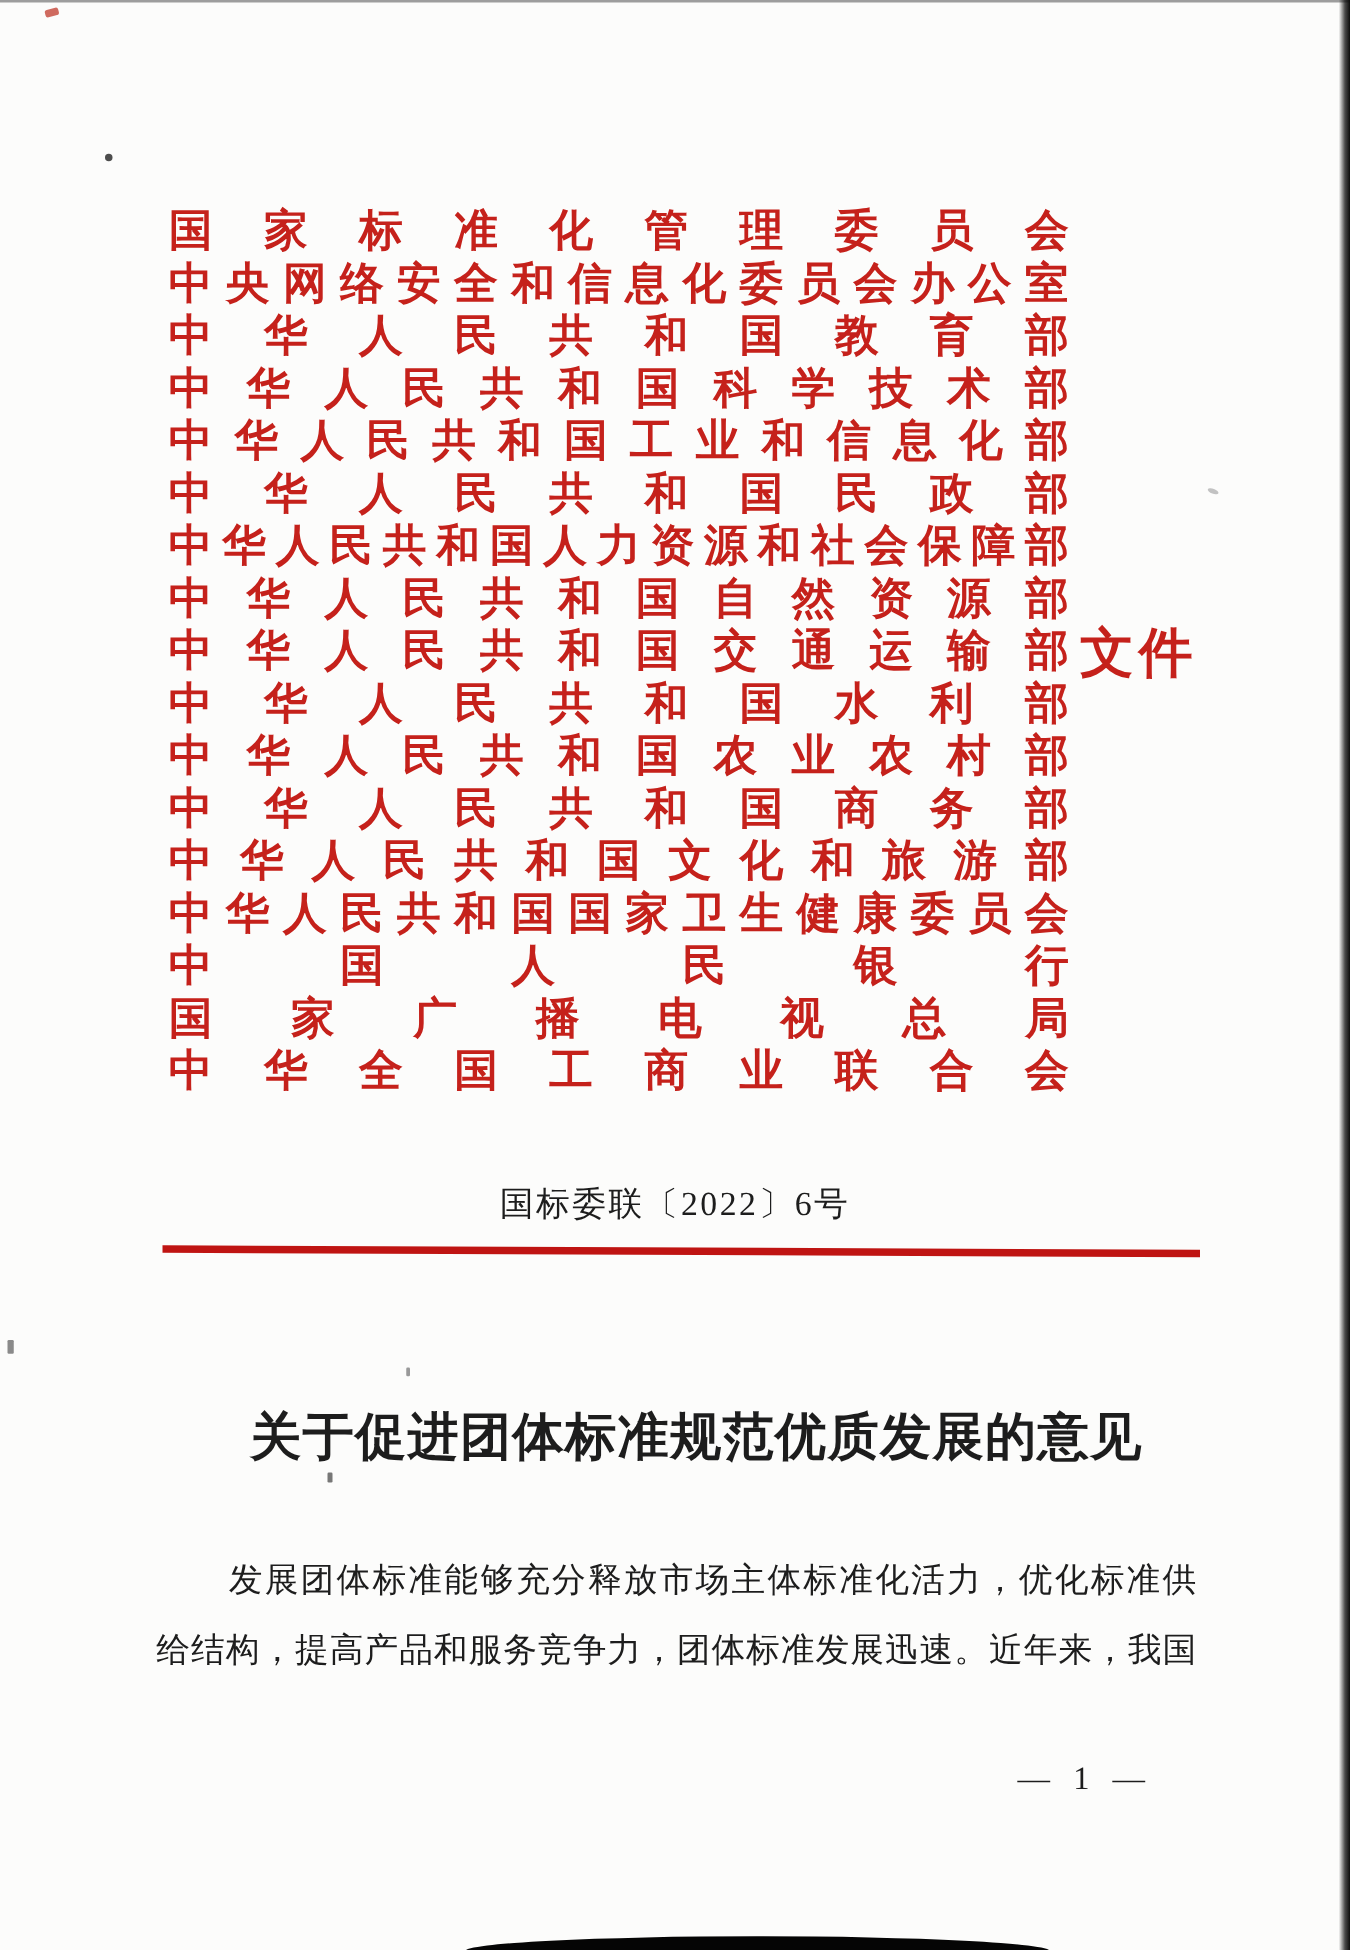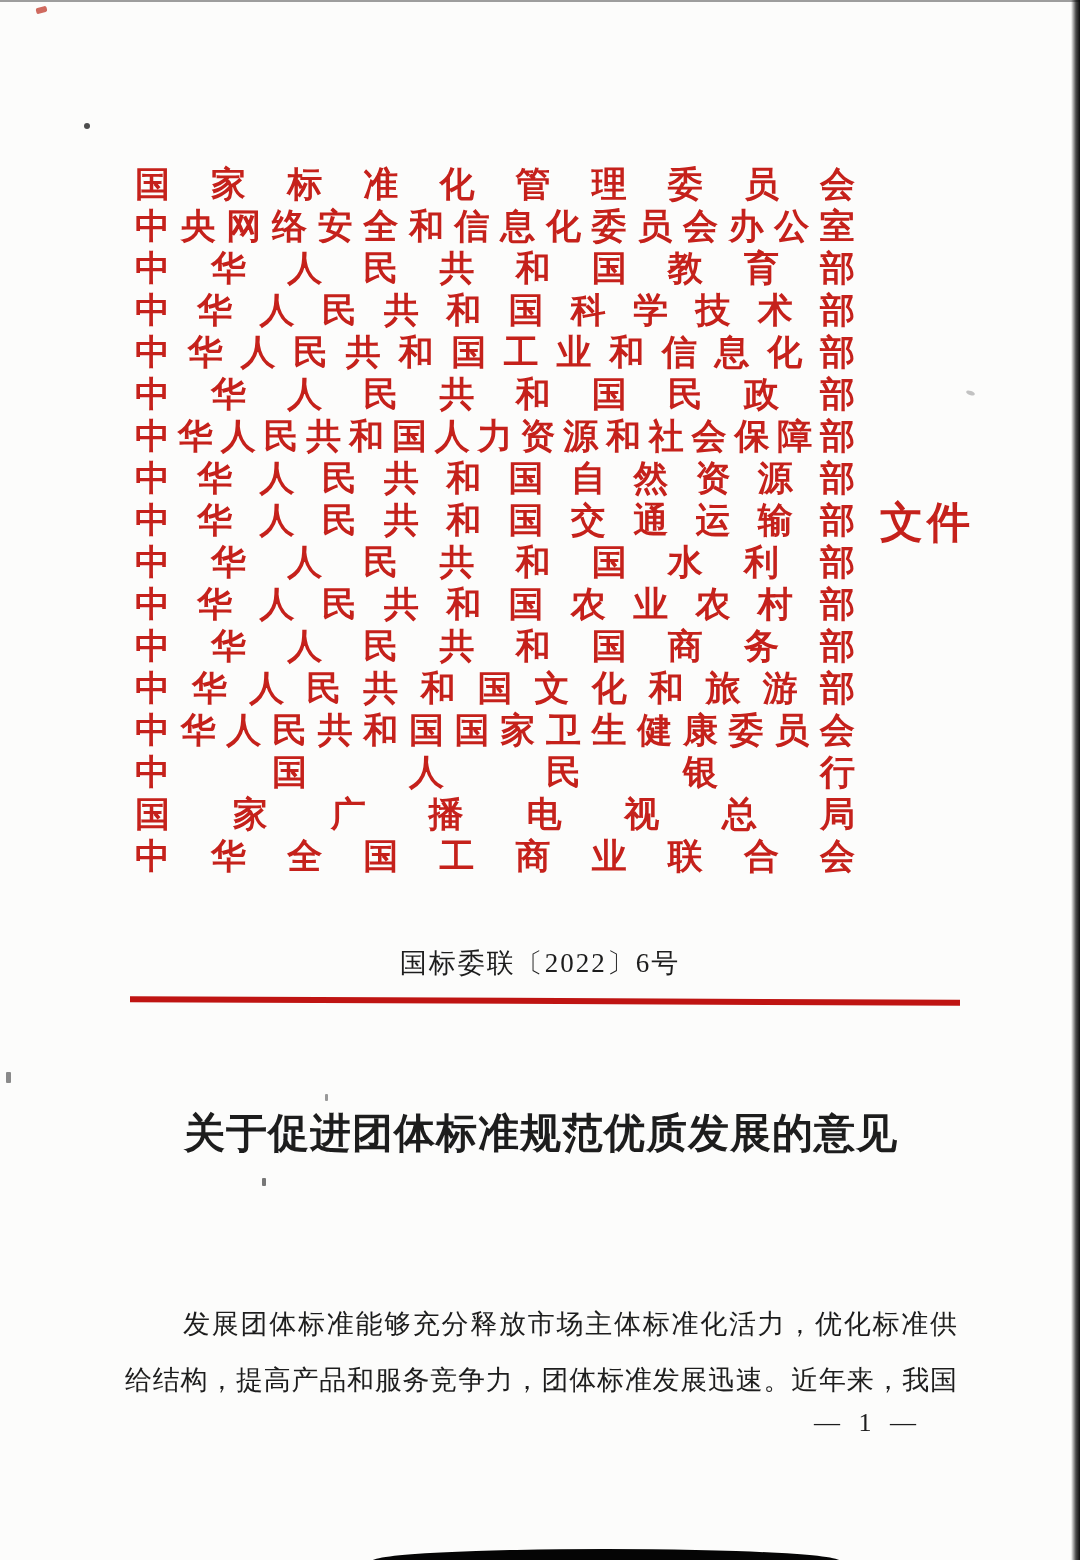--- a/index.html
+++ b/index.html
@@ -27,46 +27,45 @@
     height:42px;line-height:42px;
     font-size:35px;font-weight:bold;
     color:var(--header-red);
     white-space:nowrap;
   }
   .agency-line span{display:block;}
   .wenjian{
     position:absolute;top:494px;left:864px;
     font-size:43px;font-weight:bold;letter-spacing:4px;
     color:var(--header-red);
-    margin-left:16px;
   }
   
   .docnum{
     position:absolute;top:945px;left:0;width:1080px;
     text-align:center;
     font-size:27px;letter-spacing:2px;
     color:var(--text-black);
   }
   
   .redline{
     position:absolute;top:998px;left:130px;
     width:830px;height:6px;
     background:var(--divider-red);
     transform:rotate(0.25deg);
   }
   
   .doc-title{
     position:absolute;top:1106px;left:125px;width:832px;
-    margin:0;text-align:center;
+    margin:16px;text-align:center;
     font-size:41px;font-weight:bold;letter-spacing:1px;
     color:var(--text-black);
   }
   
   .body-paragraph{
-    position:absolute;top:1296px;left:125px;width:832px;
+    position:absolute;top:1236px;left:125px;width:832px;
   }
   .para-line{
     font-size:27px;line-height:56px;
     text-align:justify;text-align-last:justify;
     color:var(--text-black);
     white-space:nowrap;
   }
   .para-line.indent{padding-left:58px;}
   
   .pagenum{

